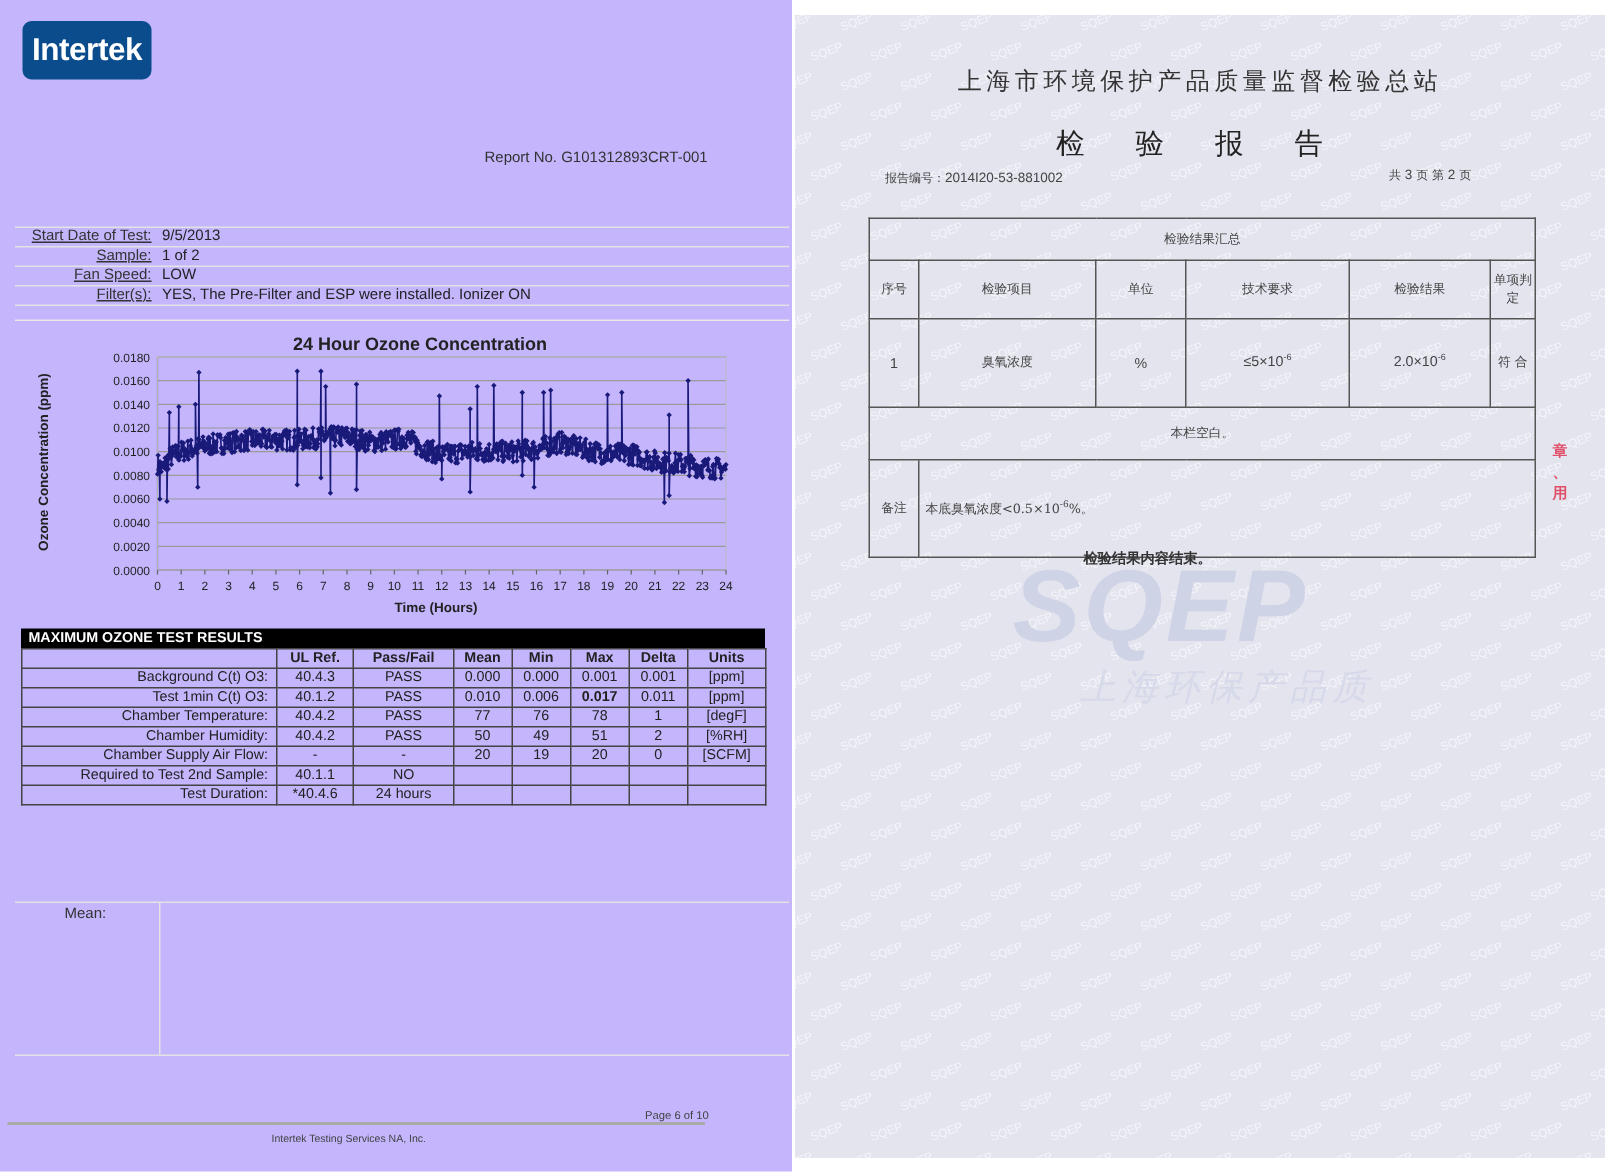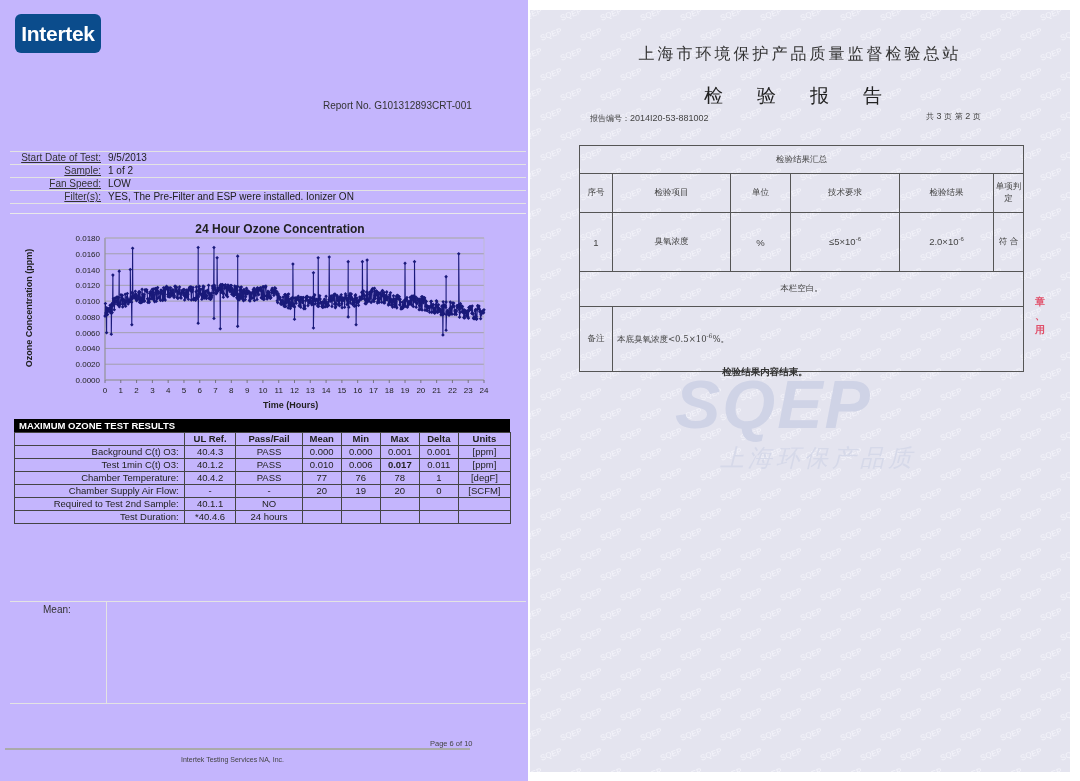--- a/index.html
+++ b/index.html
@@ -1164,20 +1164,30 @@
           <td class="lbl">Chamber Temperature:</td>
           <td class="">40.4.2</td>
           <td class="">PASS</td>
           <td class="">77</td>
           <td class="">76</td>
           <td class="">78</td>
           <td class="">1</td>
           <td class="">[degF]</td>
         </tr>
         <tr>
+          <td class="lbl">Chamber Humidity:</td>
+          <td class="">40.4.2</td>
+          <td class="">PASS</td>
+          <td class="">50</td>
+          <td class="">49</td>
+          <td class="">51</td>
+          <td class="">2</td>
+          <td class="">[%RH]</td>
+        </tr>
+        <tr>
           <td class="lbl">Chamber Supply Air Flow:</td>
           <td class="">-</td>
           <td class="">-</td>
           <td class="">20</td>
           <td class="">19</td>
           <td class="">20</td>
           <td class="">0</td>
           <td class="">[SCFM]</td>
         </tr>
         <tr>

